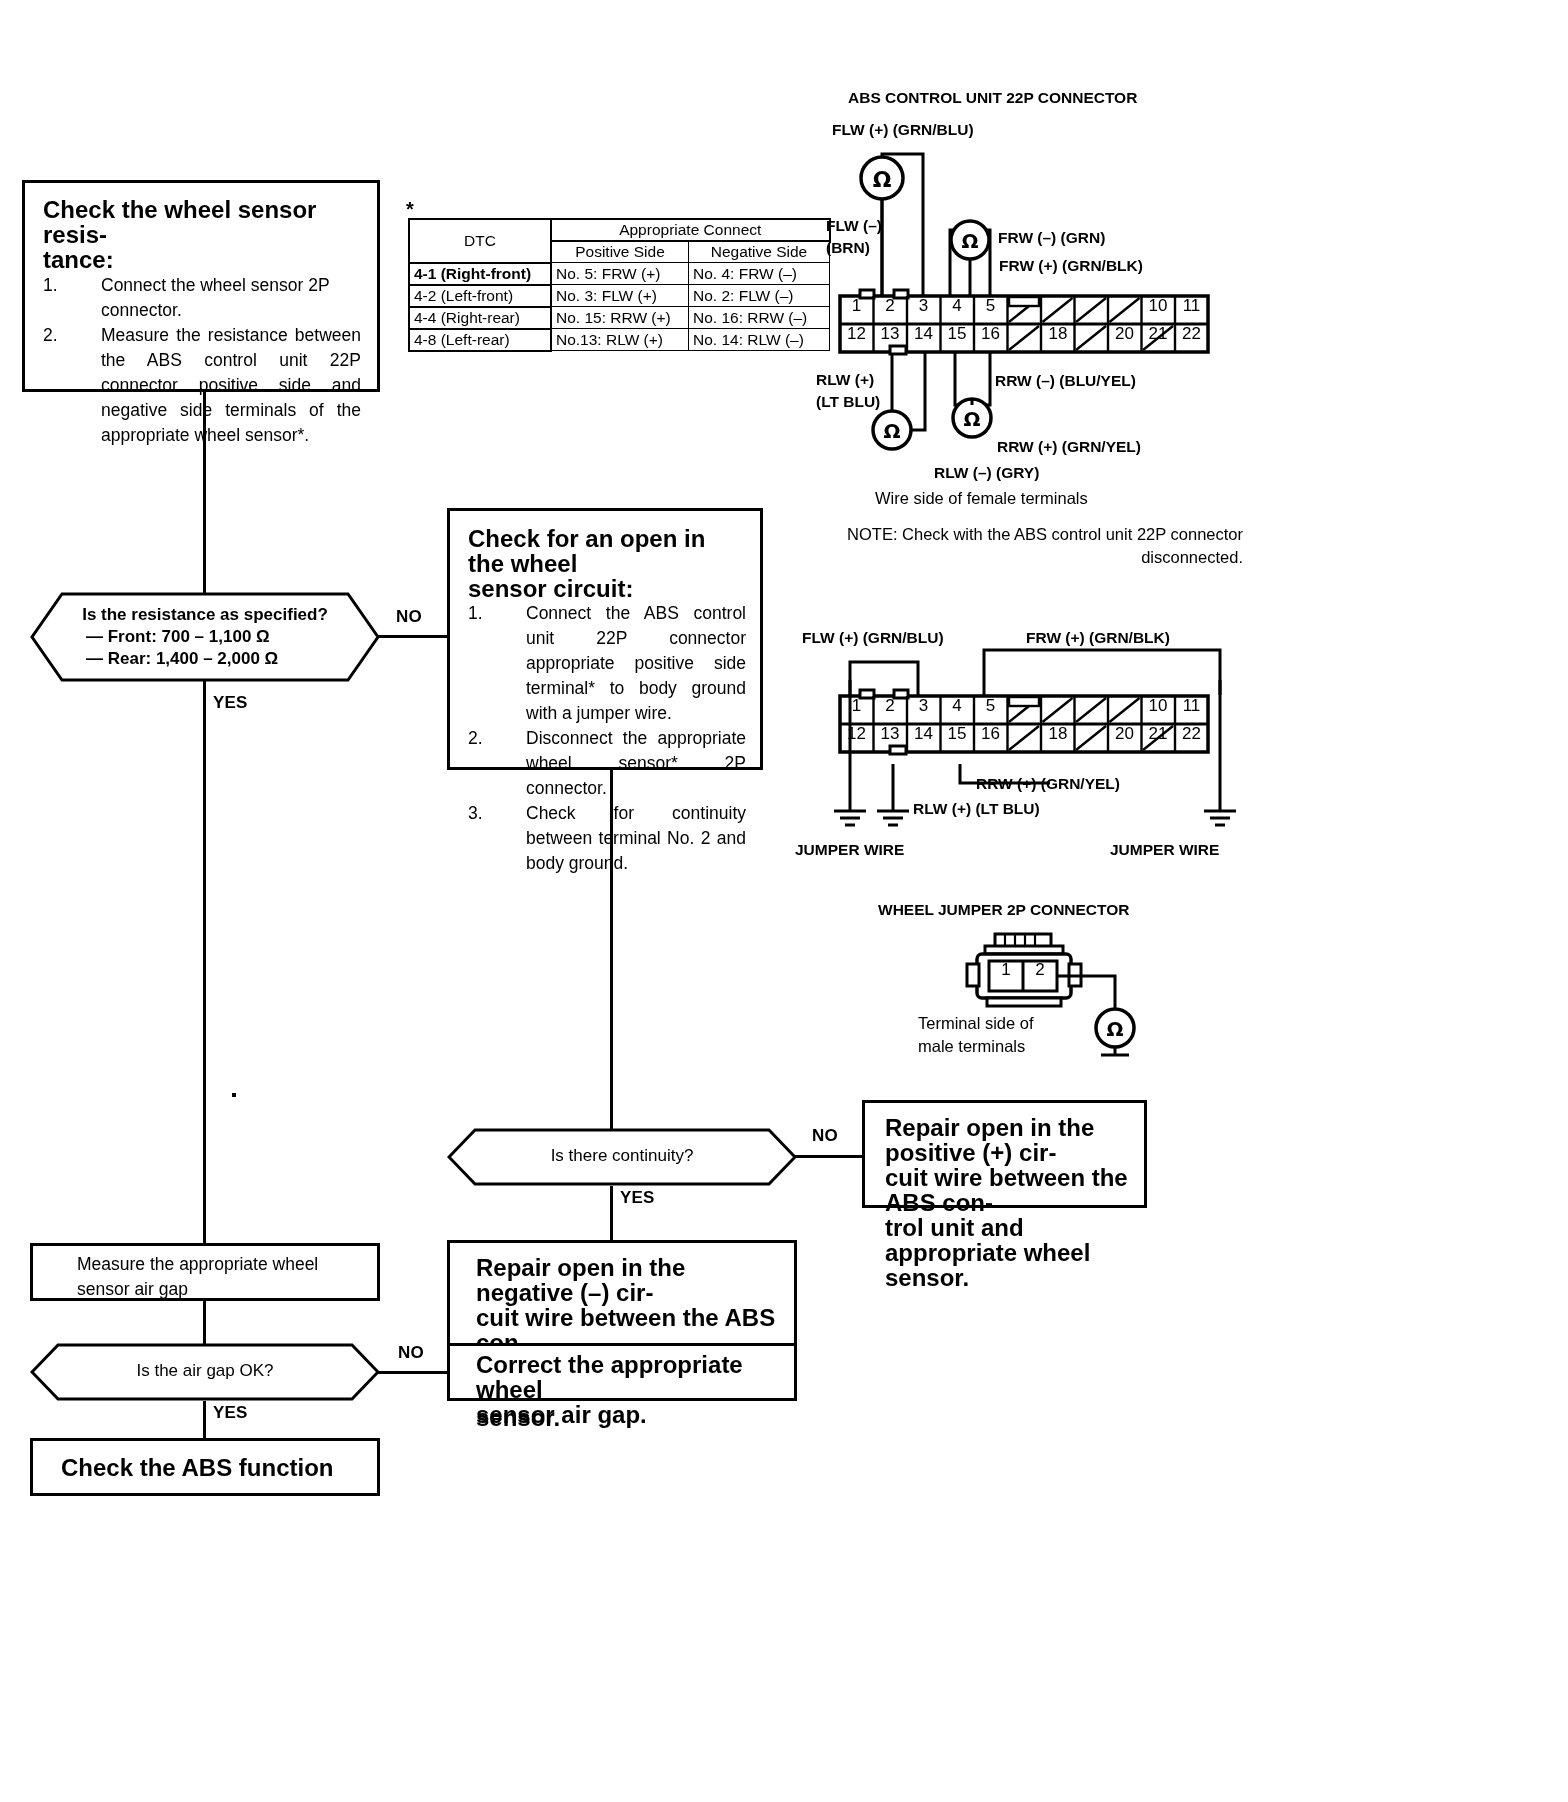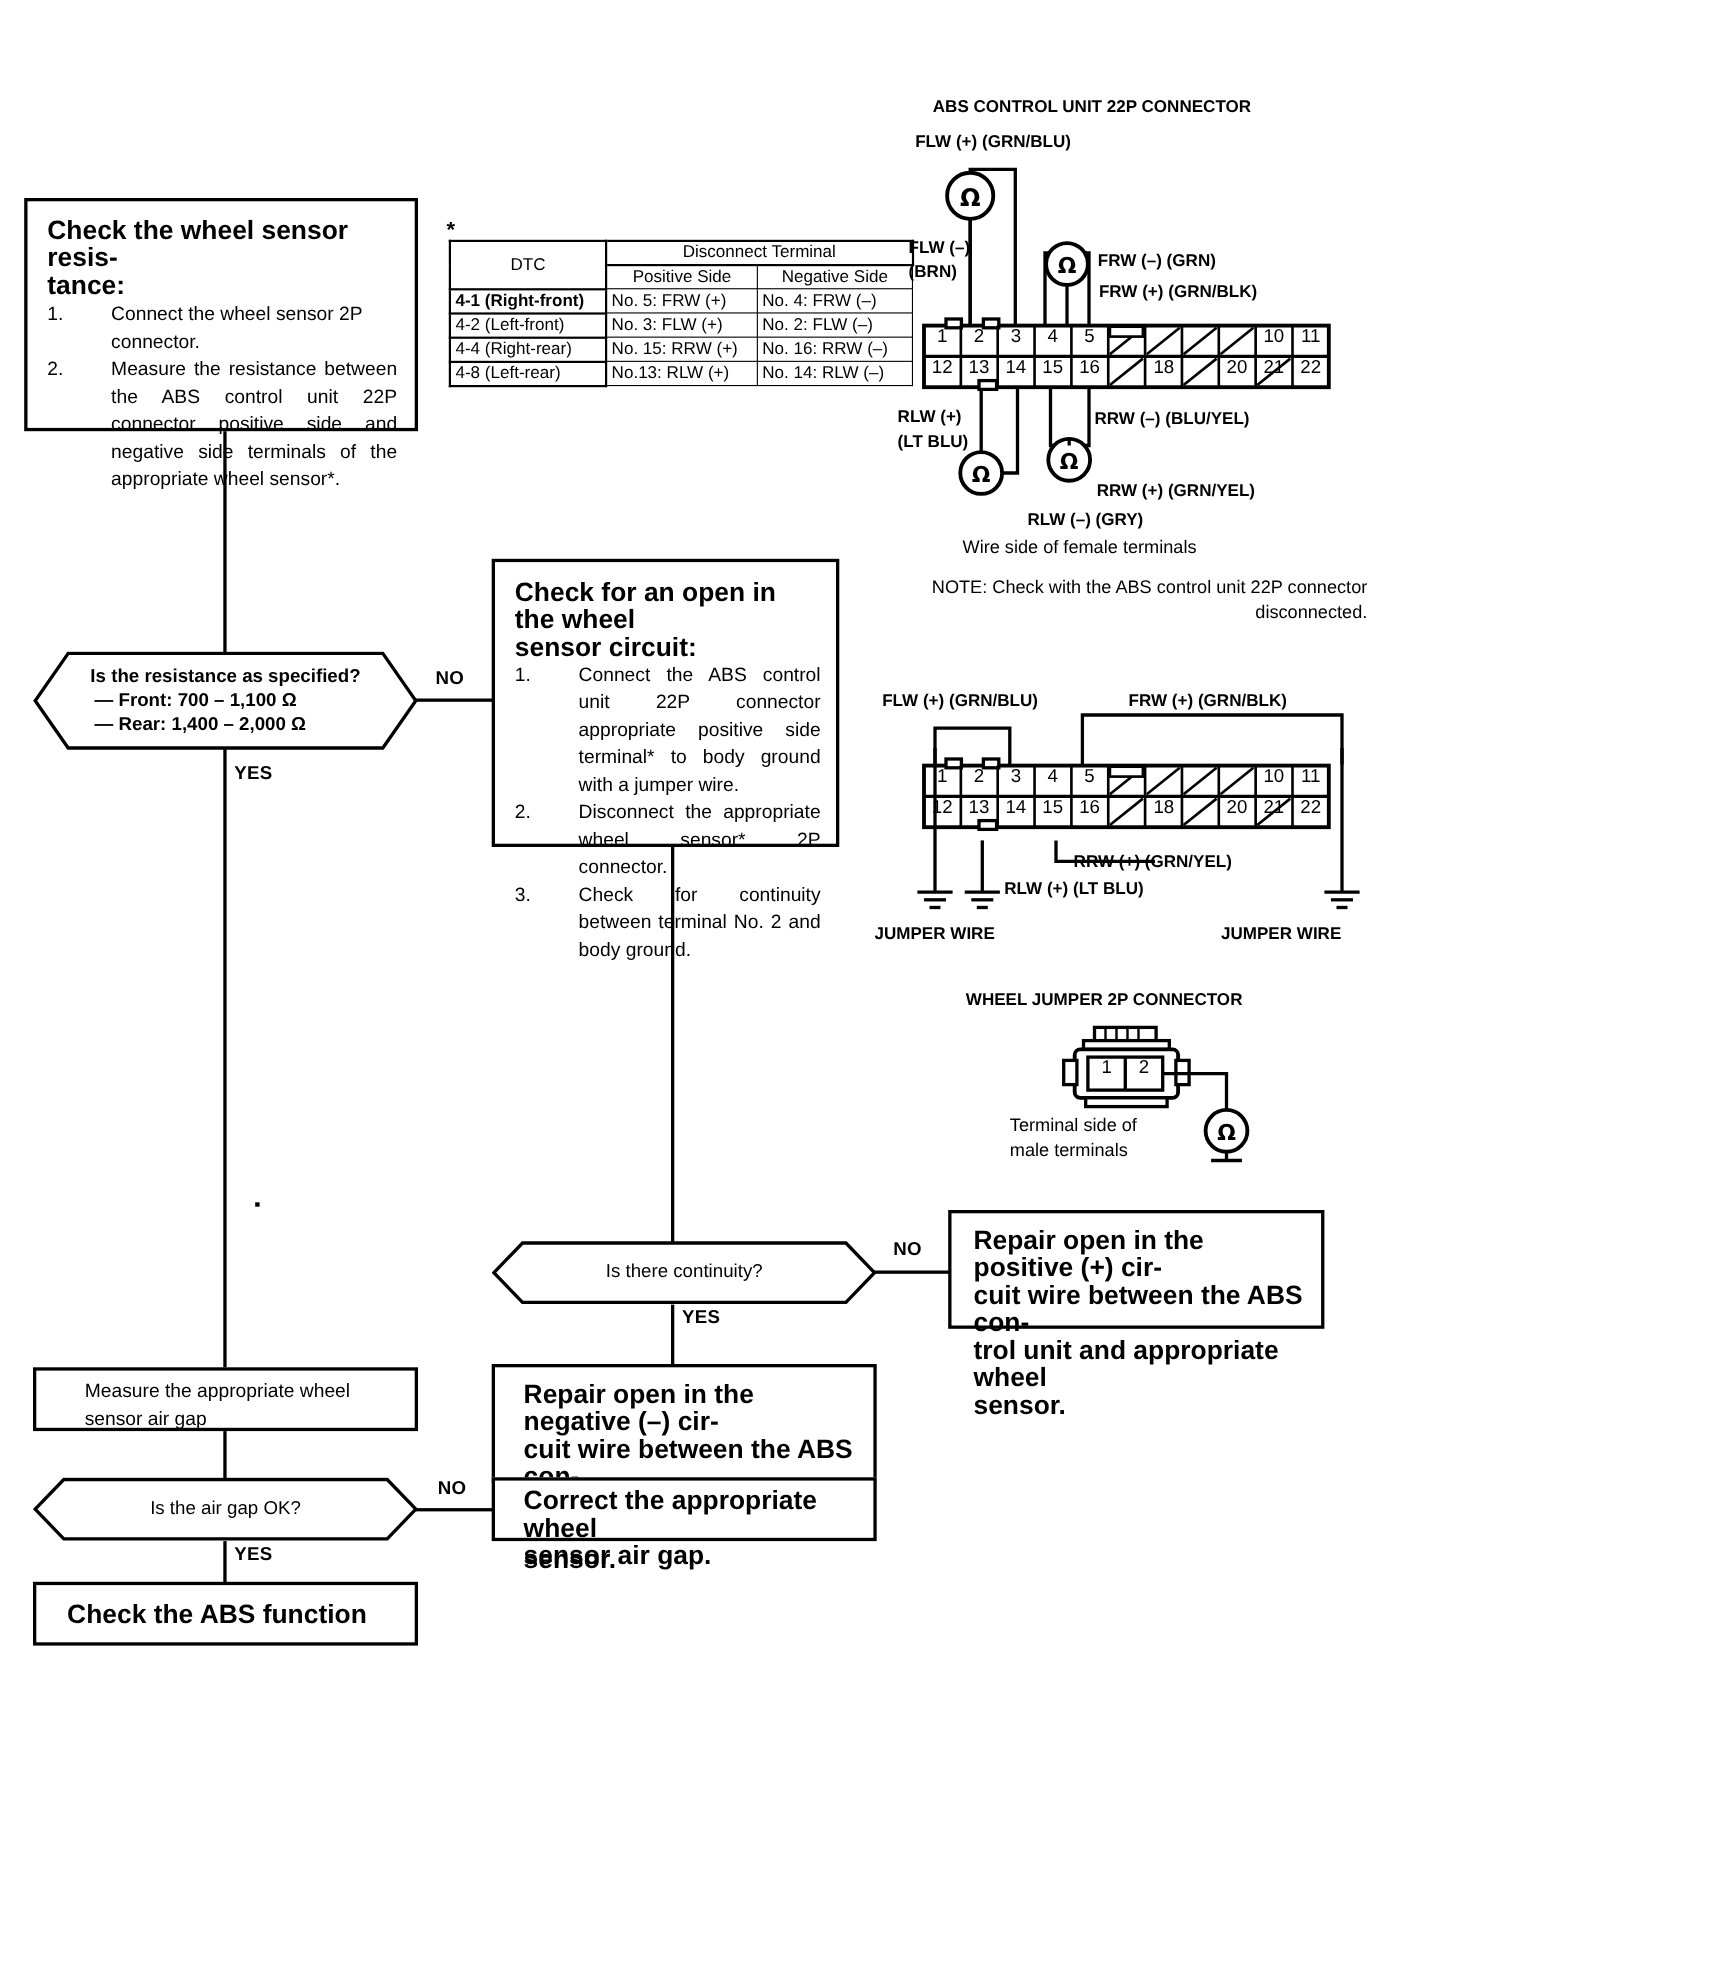--- a/index.html
+++ b/index.html
@@ -75,21 +75,21 @@
 
   <div class="abs" style="left:406px;top:198px;font-size:20px;font-weight:bold;">
     <span>*</span>
   </div>
 
   <div class="abs" style="left:408px;top:218px;">
     <table class="dtc">
       <tbody>
           <tr>
         <td class="outer" rowspan="2" style="width:132px;">DTC</td>
-        <td class="outer" colspan="2">Disconnect Terminal</td>
+        <td class="outer" colspan="2">Appropriate Connect</td>
       </tr>
       <tr>
         <td style="width:128px;">Positive Side</td>
         <td style="width:132px;">Negative Side</td>
       </tr>
       <tr>
         <td class="outer" style="text-align:left;font-weight:bold;">4-1 (Right-front)</td>
         <td style="text-align:left;">No. 5:  FRW (+)</td>
         <td style="text-align:left;">No. 4:  FRW (–)</td>
       </tr>
@@ -404,21 +404,21 @@
   <svg class="abs" style="left:447px;top:1128px;" width="350" height="58" viewBox="0 0 350 58">
     <polygon points="28,2 322,2 348,29 322,56 28,56 2,29" fill="#fff" stroke="#000" stroke-width="3"></polygon>
   </svg>
   <div class="abs" style="left:447px;top:1146px;width:350px;text-align:center;font-size:17px;">Is there continuity?</div>
 
   <svg class="abs" style="left:30px;top:1343px;" width="350" height="58" viewBox="0 0 350 58">
     <polygon points="28,2 322,2 348,29 322,56 28,56 2,29" fill="#fff" stroke="#000" stroke-width="3"></polygon>
   </svg>
   <div class="abs" style="left:30px;top:1361px;width:350px;text-align:center;font-size:17px;">Is the air gap OK?</div>
 
-  <div class="bx" style="left:862px;top:1100px;width:342px;height:108px;">
+  <div class="bx" style="left:862px;top:1100px;width:285px;height:108px;">
     <div class="txt-b" style="padding:12px 12px 0 20px;">
       <div>Repair open in the positive (+) cir-</div>
       <div>cuit wire between the ABS con-</div>
       <div>trol unit and appropriate wheel</div>
       <div>sensor.</div>
     </div>
   </div>
 
   <div class="bx" style="left:447px;top:1240px;width:350px;height:108px;">
     <div class="txt-b" style="padding:12px 12px 0 26px;">

